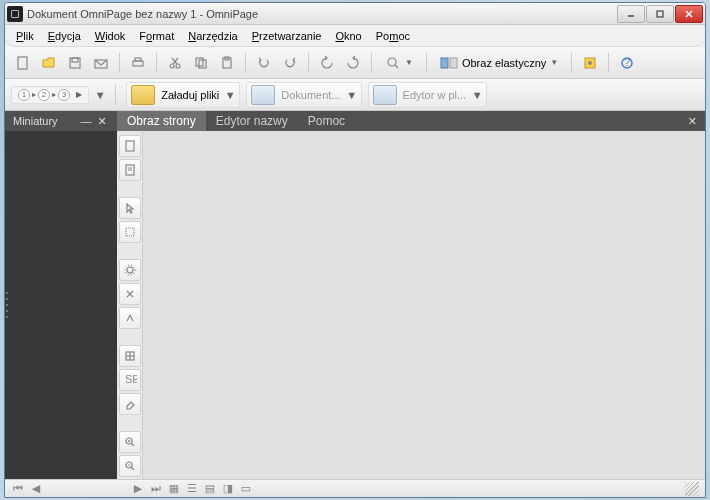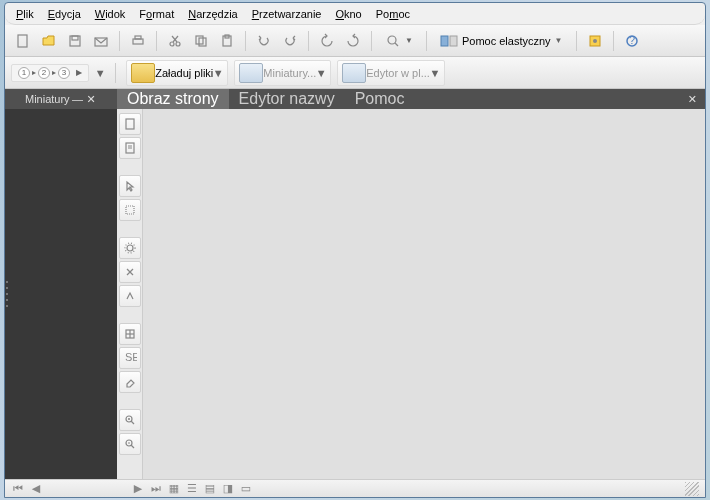--- a/index.html
+++ b/index.html
@@ -16,33 +16,33 @@
 .menubar { height: 22px; background: #f0f0f0; display: flex; align-items: center; padding: 0 4px; border-bottom: 1px solid #d8d8d8; border-radius: 10px; }
 .menu-item { padding: 2px 7px; cursor: default; }
 .menu-item u { text-decoration: underline; }
 .toolbar1 { height: 32px; background: linear-gradient(#f8f8f8, #e4e4e4); border-bottom: 1px solid #c8c8c8; display: flex; align-items: center; padding: 0 6px; gap: 2px; }
 .tbtn { width: 24px; height: 24px; border: 1px solid transparent; border-radius: 2px; display: flex; align-items: center; justify-content: center; cursor: default; }
 .tsep { width: 1px; height: 20px; background: #ccc; margin: 0 4px; }
 .tbtn-wide { display: flex; align-items: center; gap: 4px; padding: 0 6px; height: 24px; border: 1px solid transparent; border-radius: 2px; cursor: default; }
 .toolbar2 { height: 32px; background: linear-gradient(#f8f8f8, #e4e4e4); border-bottom: 1px solid #c8c8c8; display: flex; align-items: center; padding: 0 6px; gap: 6px; }
 .wizard { display: flex; align-items: center; gap: 2px; padding: 2px 6px; border: 1px solid #ddd; border-radius: 2px; background: #f4f4f4; }
 .wiznum { width: 12px; height: 12px; border-radius: 50%; background: #fff; border: 1px solid #aaa; font-size: 8px; display: flex; align-items: center; justify-content: center; color: #666; }
-.action-btn { display: flex; align-items: center; gap: 0; padding: 2px 4px; height: 26px; border: 1px solid #ddd; border-radius: 2px; background: linear-gradient(#fdfdfd,#ececec); cursor: default; }
+.action-btn { display: flex; align-items: center; gap: 6px; padding: 2px 4px; height: 26px; border: 1px solid #ddd; border-radius: 2px; background: linear-gradient(#fdfdfd,#ececec); cursor: default; }
 .action-btn.disabled { color: #999; }
 .action-icon { width: 24px; height: 20px; background: linear-gradient(#f8e088,#e8c050); border: 1px solid #c8a030; border-radius: 2px; position: relative; }
 .action-icon.docpair { background: linear-gradient(#e8f0f8,#c8d8e8); border-color: #a0b0c0; }
 .dd { width: 10px; display: flex; align-items: center; justify-content: center; color: #666; }
 .workspace { flex: 1; display: flex; background: #4a4a4a; overflow: hidden; }
 .thumb-panel { width: 112px; background: #404040; display: flex; flex-direction: column; }
-.panel-hdr { height: 20px; background: #505050; color: #ddd; display: flex; align-items: center; padding: 0 20px; font-size: 11px; }
+.panel-hdr { height: 20px; background: #505050; color: #ddd; display: flex; align-items: center; padding: 0 8px; font-size: 11px; }
 .panel-hdr .spacer { flex: 1; }
 .panel-ctrl { width: 14px; height: 14px; display: flex; align-items: center; justify-content: center; color: #ddd; cursor: default; margin-left: 2px; }
 .main-panel { flex: 1; display: flex; flex-direction: column; }
 .tabbar { height: 20px; background: #505050; display: flex; align-items: center; }
-.tab { padding: 3px 10px; color: #ccc; cursor: default; font-size: 16px; }
+.tab { padding: 3px 10px; color: #ccc; cursor: default; font-size: 12px; }
 .tab.active { background: #707070; color: #fff; }
 .tab-close { margin-left: auto; padding: 0 8px; color: #ddd; cursor: default; }
 .canvas-area { flex: 1; display: flex; background: #4a4a4a; }
 .vtoolbar { width: 26px; background: #e8e8e8; border-right: 1px solid #ccc; display: flex; flex-direction: column; align-items: center; padding-top: 4px; gap: 2px; }
 .vbtn { width: 22px; height: 22px; border: 1px solid #d0d0d0; border-radius: 2px; background: linear-gradient(#fdfdfd,#ececec); display: flex; align-items: center; justify-content: center; cursor: default; }
 .vbtn.mini { height: 12px; border: none; background: none; }
 .canvas { flex: 1; background: #e0e0e0; }
 .thumb-body { flex: 1; background: #383838; position: relative; }
 .thumb-handle { position: absolute; left: 1px; top: 50%; transform: translateY(-50%); width: 4px; height: 30px; display: flex; flex-direction: column; justify-content: space-around; }
 .thumb-handle span { width: 2px; height: 2px; background: #888; border-radius: 50%; }
@@ -51,20 +51,44 @@
 .sgrip { margin-left: auto; width: 14px; height: 14px; background: repeating-linear-gradient(135deg, #bbb 0 1px, transparent 1px 3px); }
 svg { display: block; }
 .ico-g { stroke: #888; fill: none; stroke-width: 1.2; }
 .chev { font-size: 8px; color: #666; }
 </style>
 </head>
 <body>
 
 <div class="window">
 
+  <div class="titlebar">
+    <div class="app-icon">
+        <div class="app-icon-inner"></div>
+      </div>
+    <div class="title-text">Dokument OmniPage bez nazwy 1 - OmniPage</div>
+    <div class="win-btns">
+      <div class="win-btn">
+          <svg viewBox="0 0 10 10">
+            <line x1="2" y1="7" x2="8" y2="7" stroke="#444" stroke-width="1.5"></line>
+          </svg>
+        </div>
+      <div class="win-btn">
+          <svg viewBox="0 0 10 10">
+            <rect x="2" y="2" width="6" height="6" fill="none" stroke="#444" stroke-width="1.2"></rect>
+          </svg>
+        </div>
+      <div class="win-btn close">
+          <svg viewBox="0 0 10 10">
+            <line x1="2" y1="2" x2="8" y2="8" stroke="#fff" stroke-width="1.5"></line>
+            <line x1="8" y1="2" x2="2" y2="8" stroke="#fff" stroke-width="1.5"></line>
+          </svg>
+        </div>
+    </div>
+  </div>
 
   <div class="menubar">
     <div class="menu-item"><u>P</u>lik</div>
     <div class="menu-item"><u>E</u>dycja</div>
     <div class="menu-item"><u>W</u>idok</div>
     <div class="menu-item">F<u>o</u>rmat</div>
     <div class="menu-item"><u>N</u>arzędzia</div>
     <div class="menu-item"><u>P</u>rzetwarzanie</div>
     <div class="menu-item"><u>O</u>kno</div>
     <div class="menu-item">Po<u>m</u>oc</div>
@@ -152,21 +176,21 @@
           <line x1="10" y1="10" x2="13" y2="13" class="ico-g"></line>
         </svg>
         <span class="chev">▼</span>
       </div>
     <div class="tsep"></div>
     <div class="tbtn-wide">
       <svg width="18" height="16">
           <rect x="1" y="3" width="7" height="10" fill="#88b0d8" stroke="#5080b0"></rect>
           <rect x="10" y="3" width="7" height="10" fill="#d8d8d8" stroke="#a0a0a0"></rect>
         </svg>
-      <span>Pomoc elastyczny</span>
+      <span>Obraz elastyczny</span>
       <span class="chev">▼</span>
     </div>
     <div class="tsep"></div>
     <div class="tbtn">
         <svg width="16" height="16">
           <rect x="3" y="3" width="10" height="10" fill="#f8d050" stroke="#c89820"></rect>
           <circle cx="8" cy="8" r="2" fill="#888"></circle>
         </svg>
       </div>
     <div class="tsep"></div>
@@ -189,21 +213,21 @@
     </div>
     <div class="dd">▼</div>
     <div class="tsep"></div>
     <div class="action-btn">
       <div class="action-icon"></div>
       <span>Załaduj pliki</span>
       <span class="dd">▼</span>
     </div>
     <div class="action-btn disabled">
       <div class="action-icon docpair"></div>
-      <span>Miniatury...</span>
+      <span>Dokument...</span>
       <span class="dd">▼</span>
     </div>
     <div class="action-btn disabled">
       <div class="action-icon docpair"></div>
       <span>Edytor w pl...</span>
       <span class="dd">▼</span>
     </div>
   </div>
 
   <div class="workspace">

